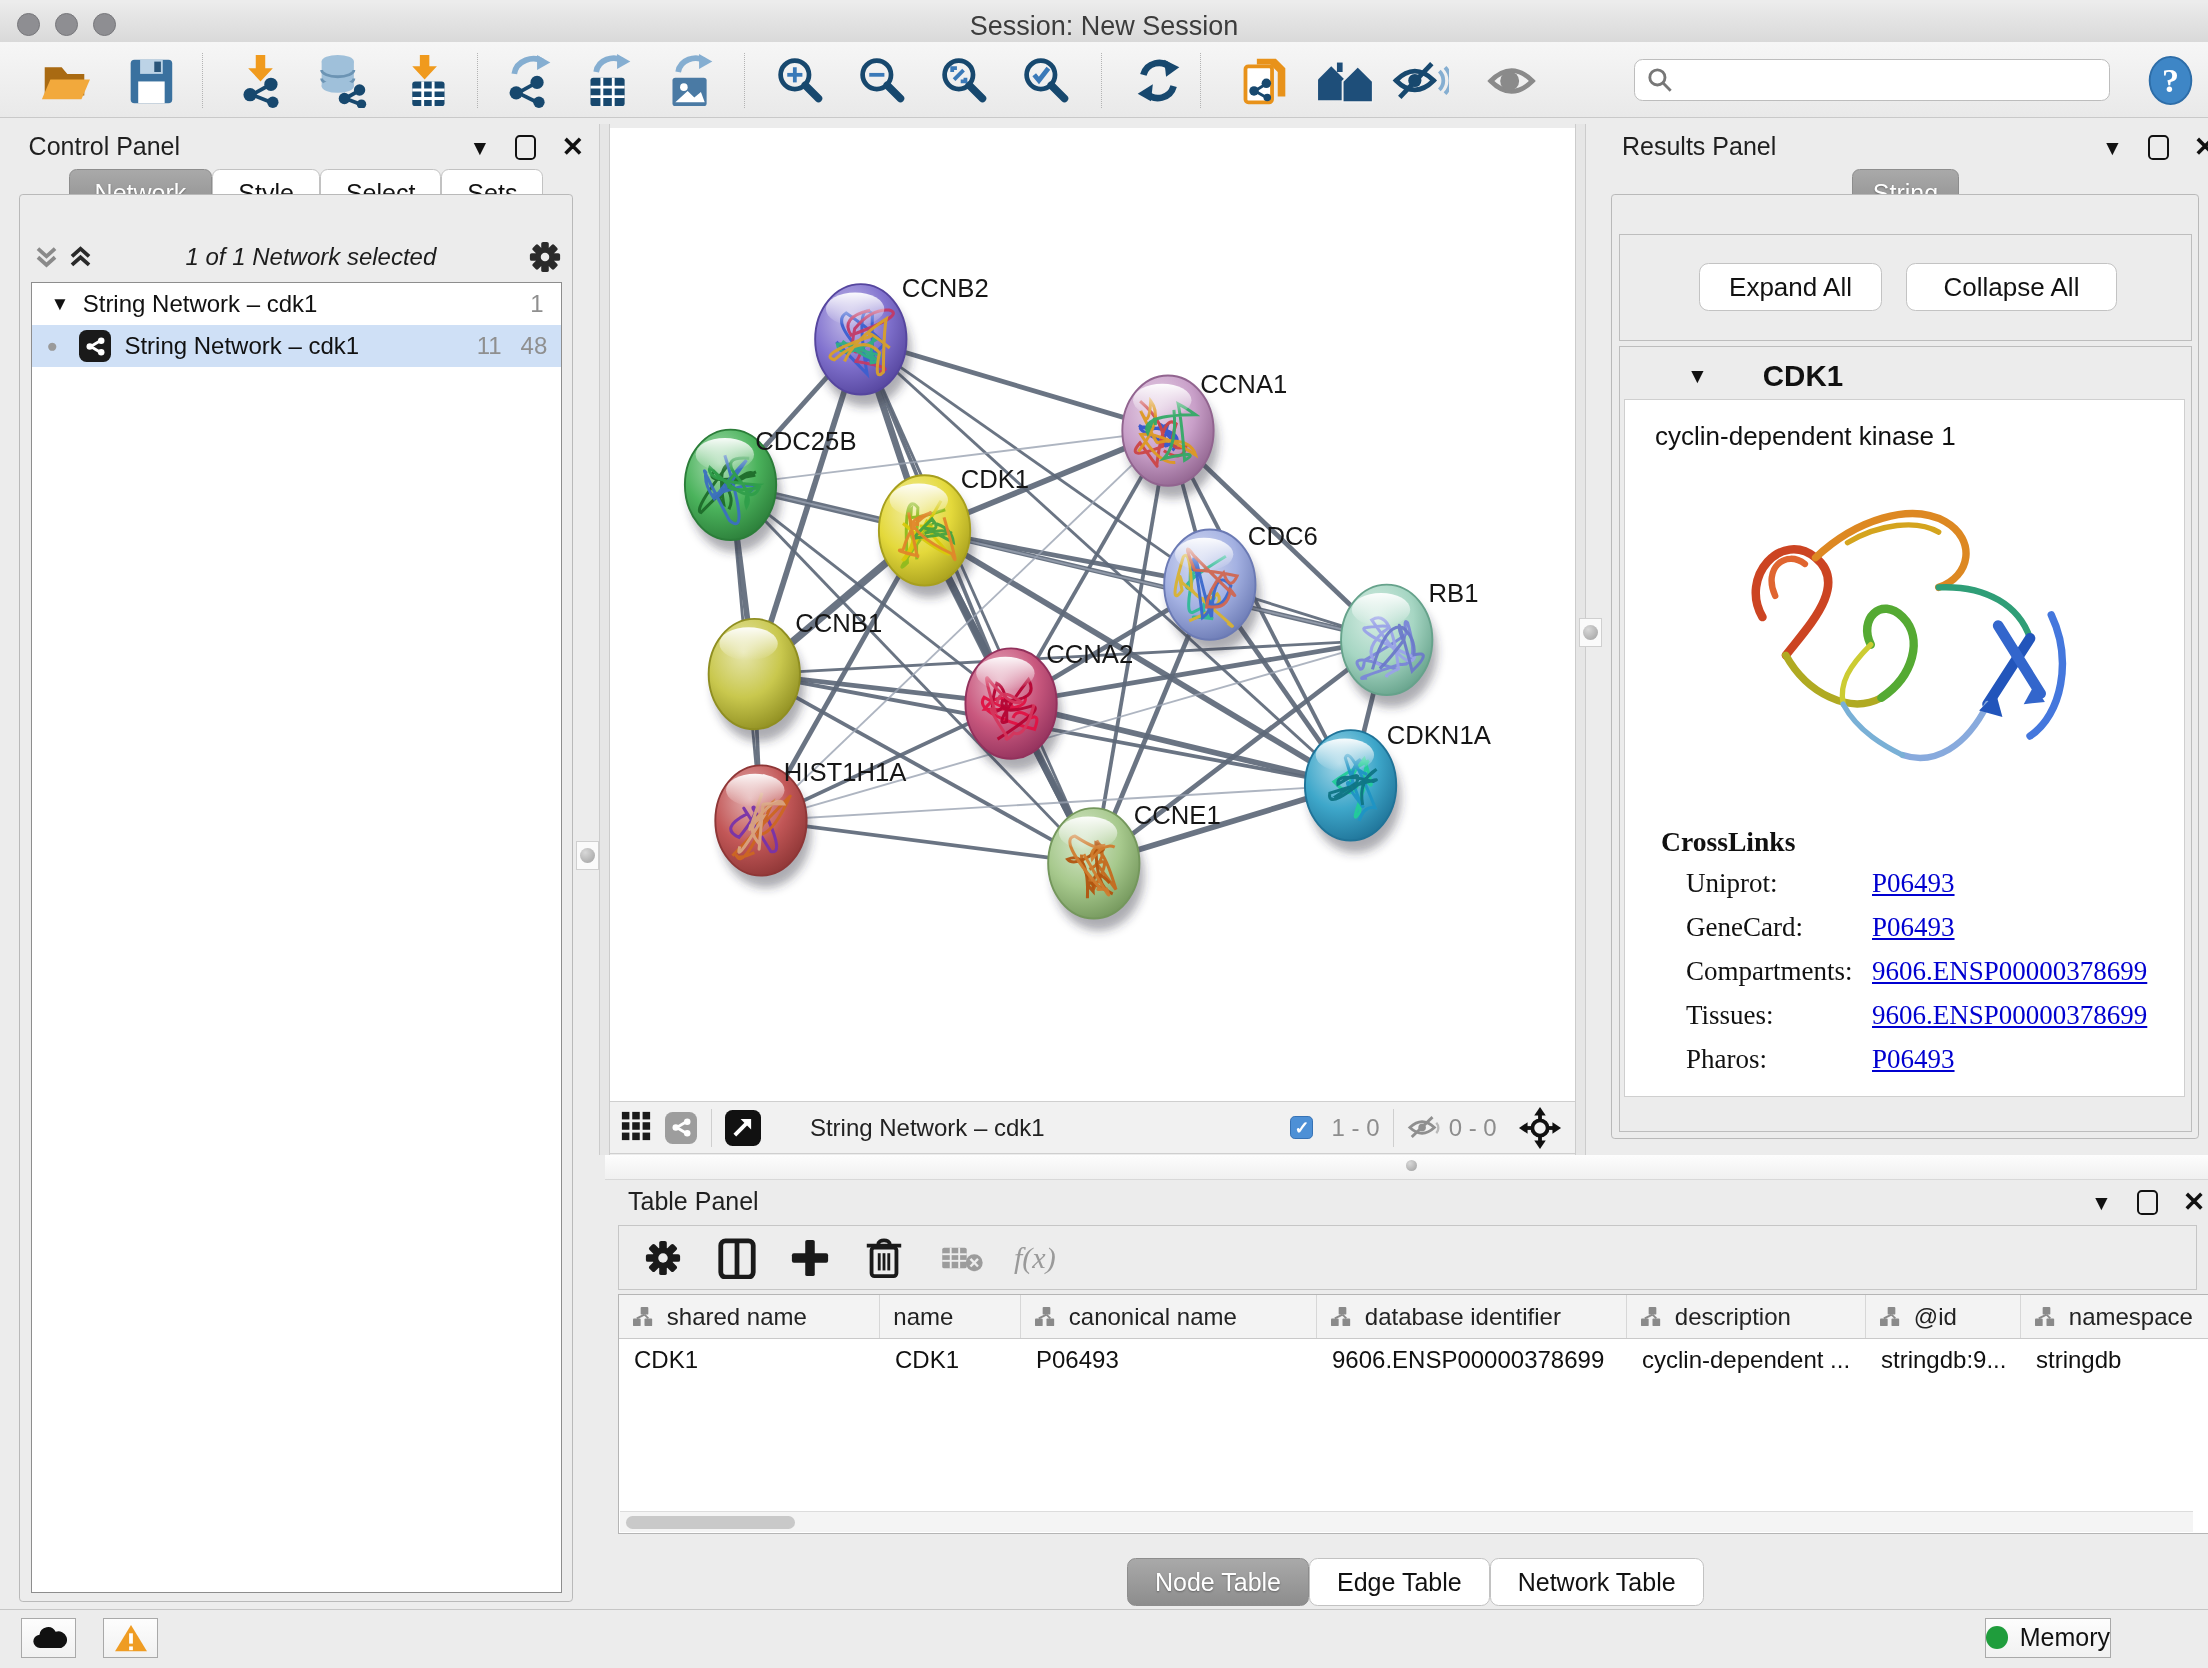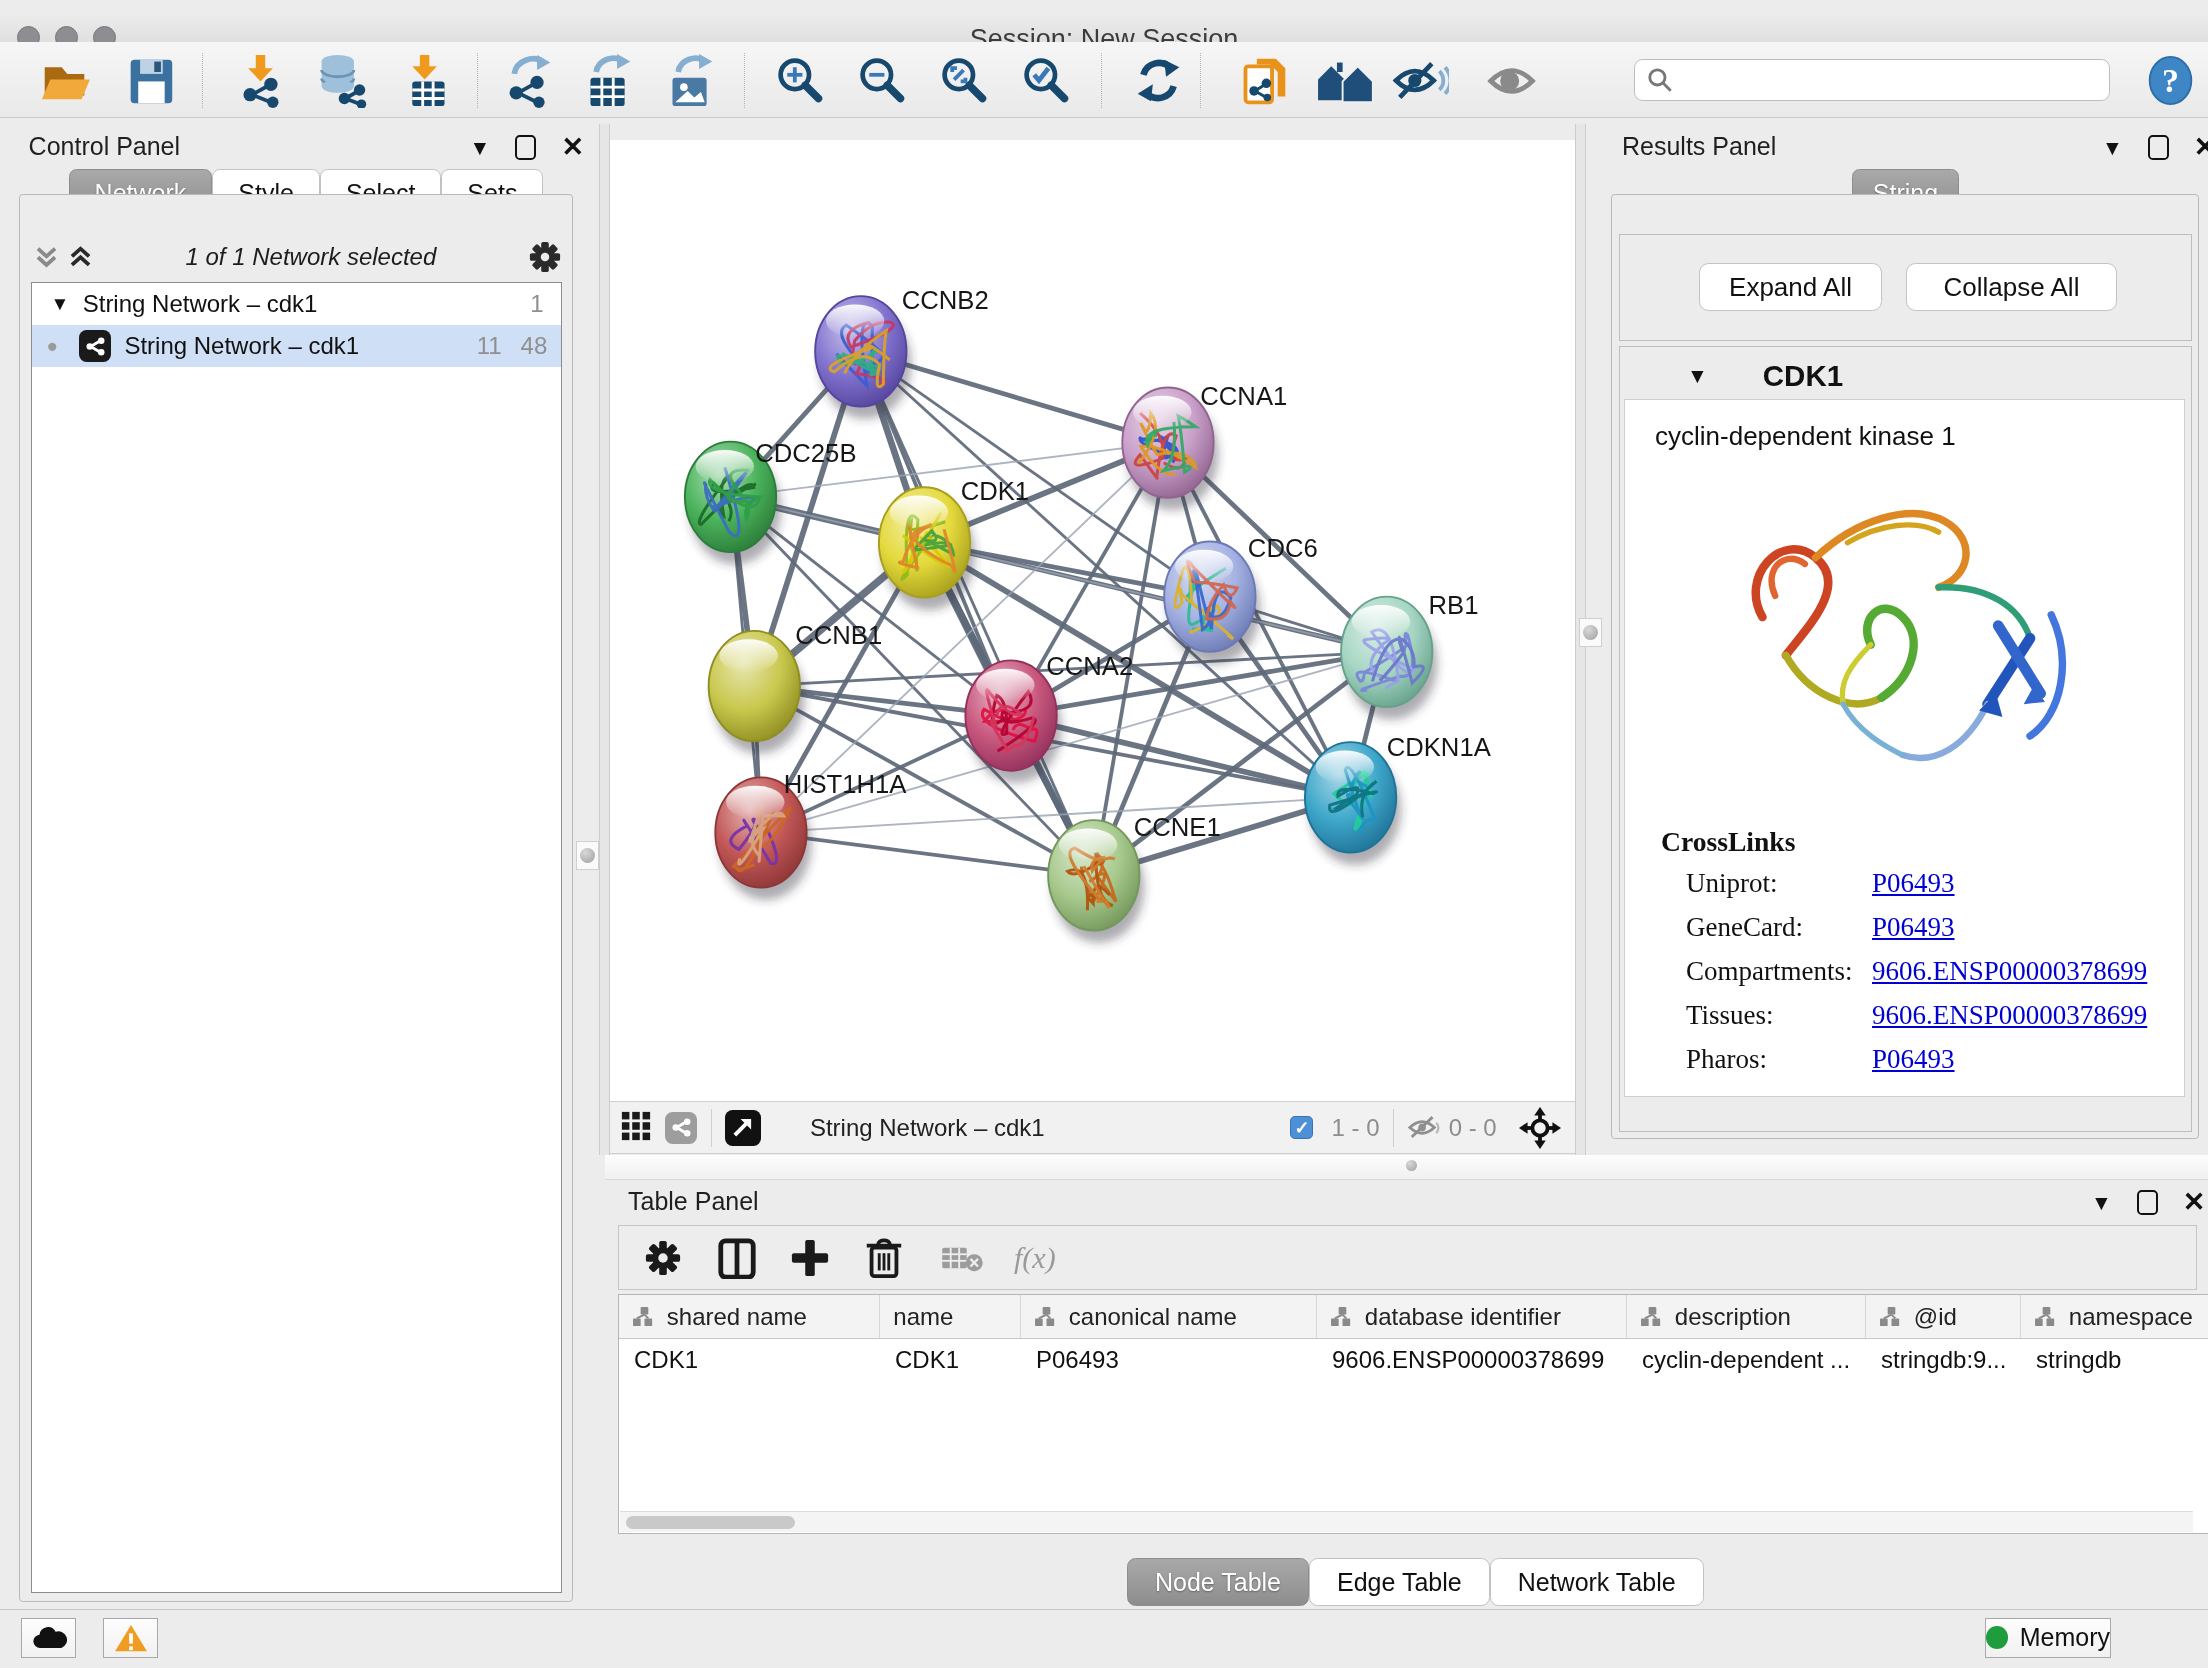--- a/index.html
+++ b/index.html
@@ -2,21 +2,21 @@
 <html style="font-size:15px"><head>
 <meta charset="utf-8">
 <style>
   * { margin:0; padding:0; box-sizing:border-box; }
   html,body { width:2208px; height:1668px; overflow:hidden; background:#ececec;
     font-family:"Liberation Sans", sans-serif; }
   .abs { position:absolute; }
   #window { position:relative; width:2208px; height:1668px; background:#ececec; }
 
   
-  #titlebar { left:0; top:16px; width:2208px; height:42px;
+  #titlebar { left:0; top:3px; width:2208px; height:42px;
     background:linear-gradient(#ebebeb,#d8d8d8); border-bottom:1px solid #b5b5b5; }
   .traffic { width:23px; height:23px; border-radius:50%; background:#8e8e92;
     border:1px solid #77777b; top:9.5px; }
   #win-title { width:100%; text-align:center; top:7.6px; font-size:27px; color:#3c3c3c; }
 
   
   #toolbar { left:0; top:42px; width:2208px; height:76px;
     background:linear-gradient(#f6f6f6,#e9e9e9); border-bottom:1px solid #c9c9c9; }
   .tbtn { top:11.4px; width:57px; height:55px; display:flex; align-items:center; justify-content:center; }
   .tsep { top:11.4px; width:0; height:55px; border-left:1.9px dotted #b3b3b3; }
@@ -43,21 +43,21 @@
   #cp-selbar { left:32px; top:238px; width:529px; height:42px; display:flex; align-items:center; }
   #cp-selbar .lbl { font-size:24px; color:#1d1d1d; }
   #cp-tree { left:30px; top:282px; width:531px; height:1311px; background:#fff; border:1px solid #8d8d8d; }
   .tree-row { position:relative; height:42px; display:flex; align-items:center; font-size:24px; color:#111; }
   .tree-row .cnt { color:#8f8f8f; }
   .share-badge { width:32px; height:32px; border-radius:7.6px; background:#1a1a1a;
     display:flex; align-items:center; justify-content:center; }
   .share-badge.gray { background:#9d9d9d; }
 
   
-  #canvas { left:605px; top:140px; width:970px; height:978px; background:#fff; }
+  #canvas { left:605px; top:128px; width:970px; height:978px; background:#fff; }
   #canvas-bar { left:605px; top:1101px; width:970px; height:53px; background:#f1f1f1;
     border-top:1px solid #cfcfcf; border-bottom:1px solid #cfcfcf;
     display:flex; align-items:center; }
   #canvas-bar .name { font-size:24px; color:#222; }
   #canvas-bar .num { font-size:24px; color:#8d8d8d; }
   .vsep-bar { width:0; height:38px; border-left:1px solid #cfcfcf; margin:0 13.3px; }
   .chkbox { width:23px; height:23px; background:#4d90d6; border:1px solid #3672b5;
     border-radius:4.8px; color:#fff; font-size:18px; font-weight:bold; text-align:center; line-height:22px; }
 
   

